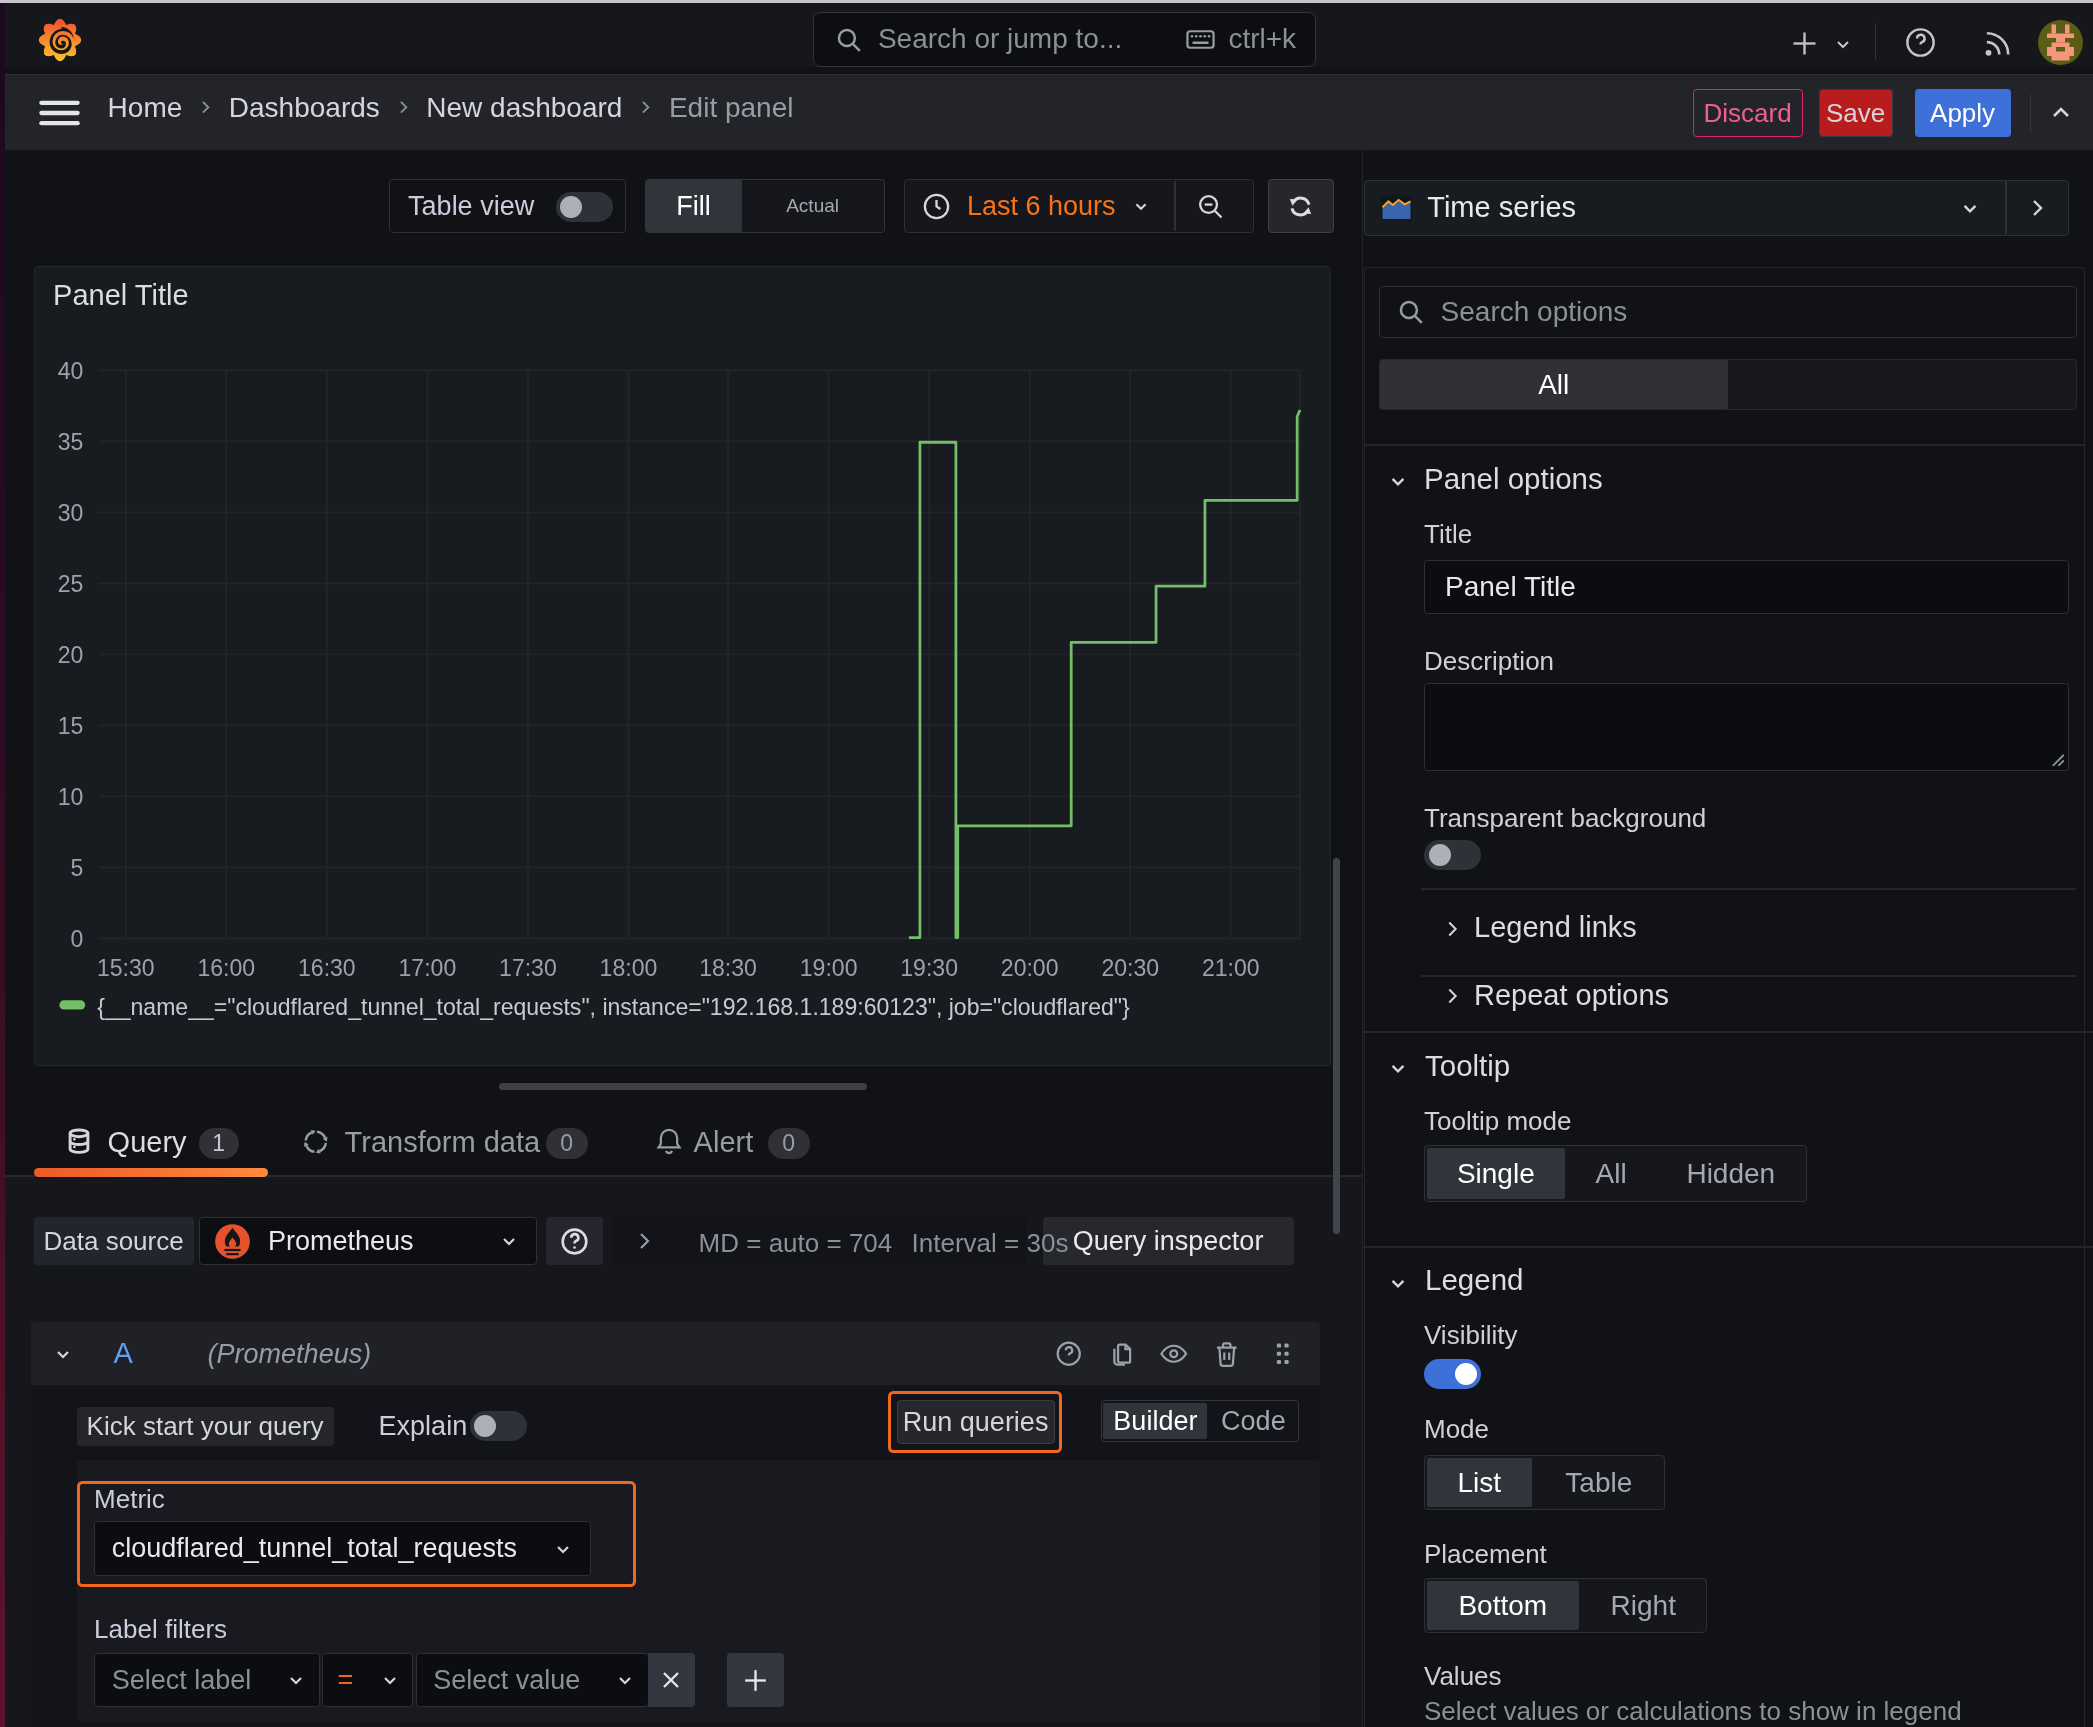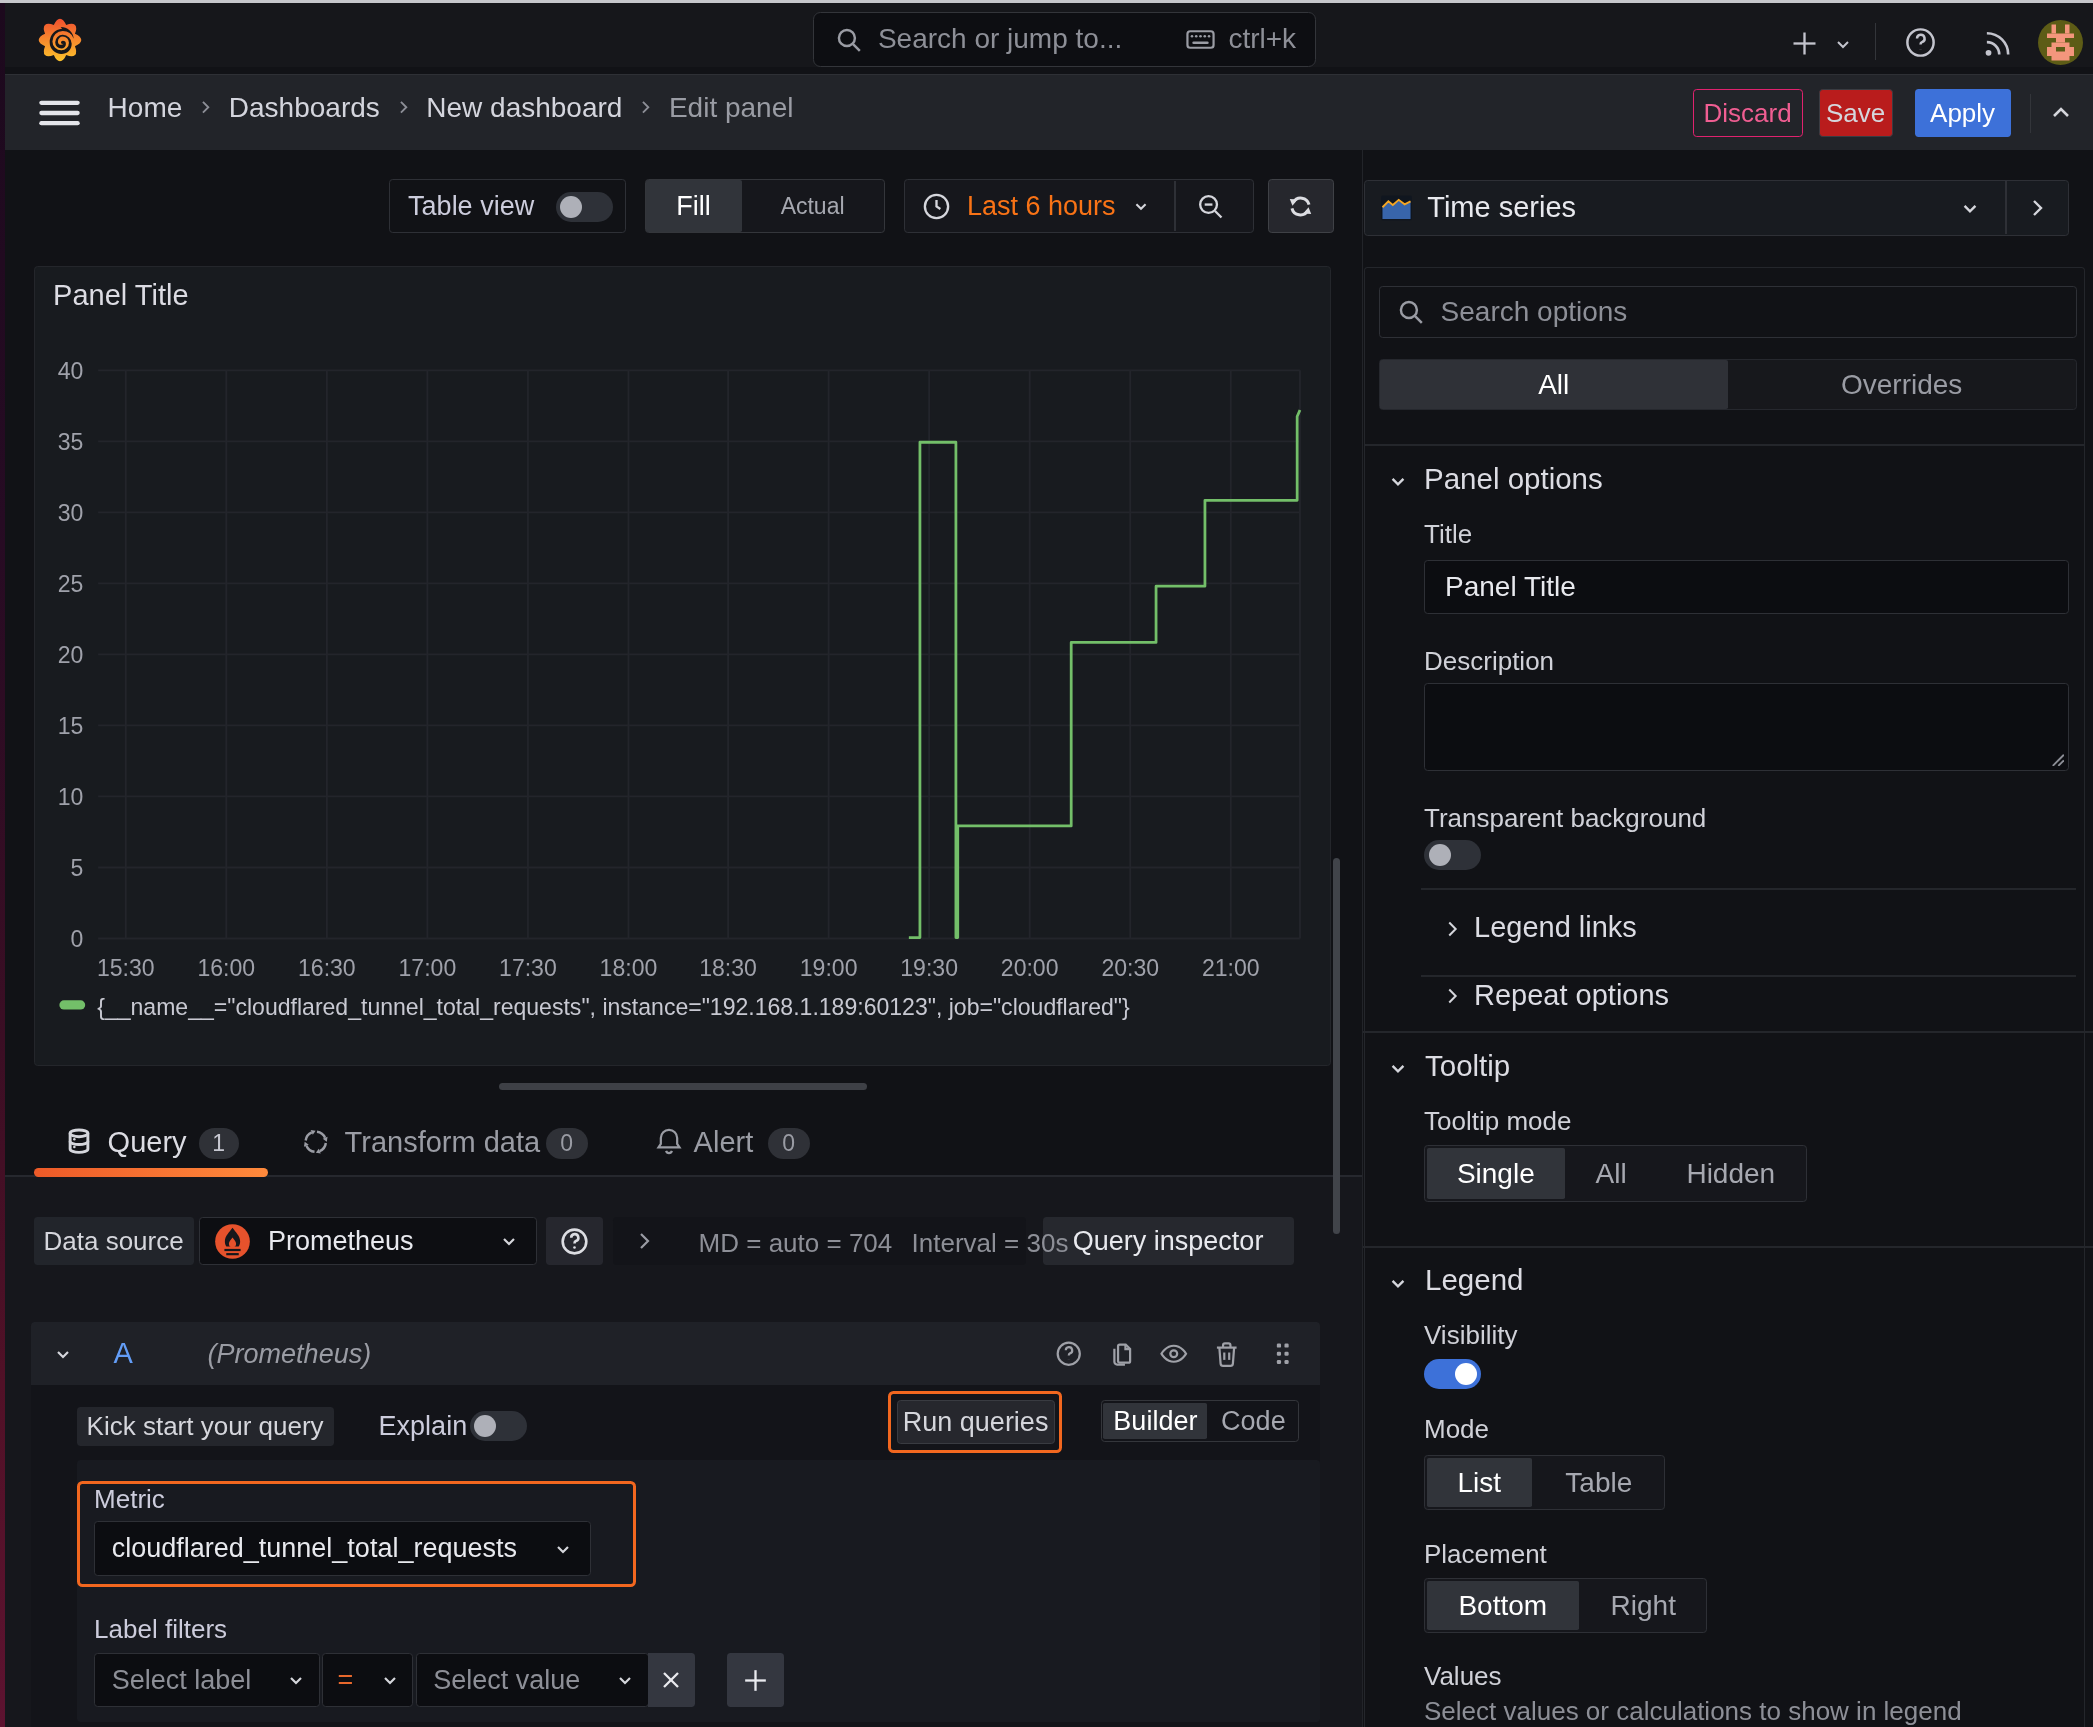--- a/index.html
+++ b/index.html
@@ -154,21 +154,21 @@
   <div class="abs main" id="main">
 
     <div class="abs flex" style="left:384px;top:29px;width:237px;height:54px;border:1.8px solid #2e3036;border-radius:3.7px;">
       <span class="lbl" style="font-size:27px;margin-left:18.5px;">Table view</span>
       <div class="abs toggle off" style="left:166px;top:12px;width:57px;height:29.5px;">
           <div class="knob" style="left:4.6px;background:#aeb0b8;"></div>
         </div>
     </div>
     <div class="abs seg" style="left:640px;top:29px;width:240px;height:54px;">
       <div class="on" style="width:96px;font-size:27px;border-radius:1.8px;">Fill</div>
-      <div class="off" style="flex:1;font-size:23px;">Actual</div>
+      <div class="off" style="flex:1;font-size:19px;">Actual</div>
     </div>
     <div class="abs flex" style="left:899px;top:29px;width:350px;height:54px;border:1.8px solid #2e3036;border-radius:3.7px;background:#16171c;">
       <svg style="margin-left:16.6px;" width="31" height="31" viewBox="0 0 24 24" fill="none" stroke="#d5d6dc" stroke-width="1.8">
           <circle cx="12" cy="12" r="9"></circle>
           <polyline points="12,7 12,12 15,14"></polyline>
         </svg>
       <span style="font-size:27px;margin-left:14.8px;color:#f97316;font-weight:500;">Last 6 hours</span>
       <svg style="margin-left:14.8px;" width="22" height="22" viewBox="0 0 24 24" fill="none" stroke="#d5d6dc" stroke-width="2.2">
           <polyline points="7,10 12,15 17,10"></polyline>
         </svg>
@@ -437,21 +437,20 @@
     <div class="abs input flex" style="left:15.7px;top:136px;width:698px;height:52px;background:transparent;">
       <svg style="margin-left:16.6px;" width="29.5" height="29.5" viewBox="0 0 24 24" fill="none" stroke="#9a9ca4" stroke-width="2">
           <circle cx="10.5" cy="10.5" r="6.5"></circle>
           <line x1="15.5" y1="15.5" x2="21" y2="21"></line>
         </svg>
       <span class="dim" style="font-size:28px;margin-left:14.8px;">Search options</span>
     </div>
 
     <div class="abs" style="left:15.7px;top:209px;width:698px;height:51px;background:#17181c;border:1.8px solid #26282e;border-radius:3.7px;display:flex;">
       <div style="width:50%;background:#2f3137;border-radius:1.8px;display:flex;align-items:center;justify-content:center;font-size:28px;color:#fff;">All</div>
-      <div style="width:50%;display:flex;align-items:center;justify-content:center;font-size:28px;color:#9a9ca4;">Overrides</div>
     </div>
     <div class="abs" style="left:0.9px;top:294px;width:721px;height:1.8px;background:#24262b;"></div>
 
     <svg class="abs" style="left:22px;top:318px;" width="26" height="26" viewBox="0 0 24 24" fill="none" stroke="#d5d6dc" stroke-width="2.2">
         <polyline points="7,10 12,15 17,10"></polyline>
       </svg>
     <div class="abs" style="left:61px;top:312px;font-size:29.5px;color:#dcdce3;font-weight:500;">Panel options</div>
     <div class="abs" style="left:61px;top:369px;font-size:26px;color:#d0d1d8;font-weight:500;">Title</div>
     <div class="abs input flex" style="left:61px;top:410px;width:645px;height:54px;">
       <span style="font-size:28px;margin-left:20px;color:#e8e9ee;">Panel Title</span>

